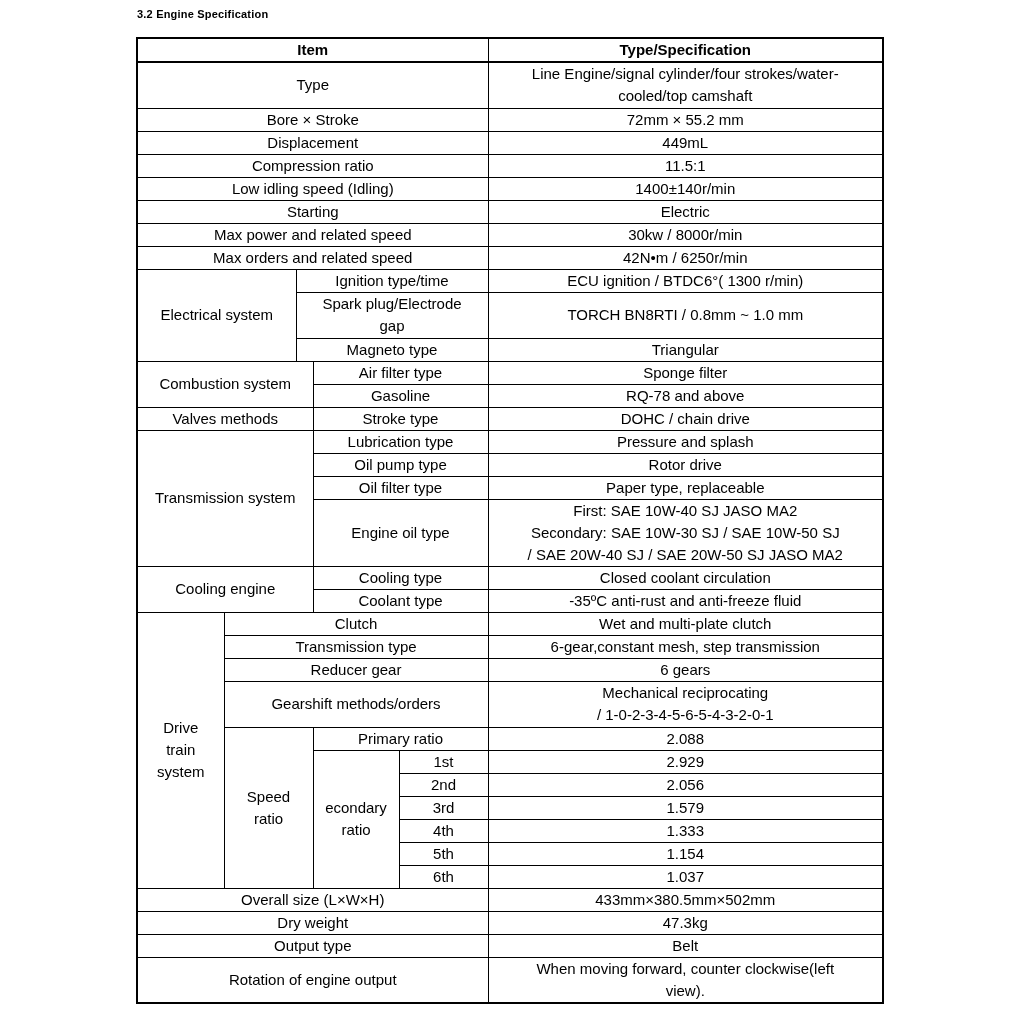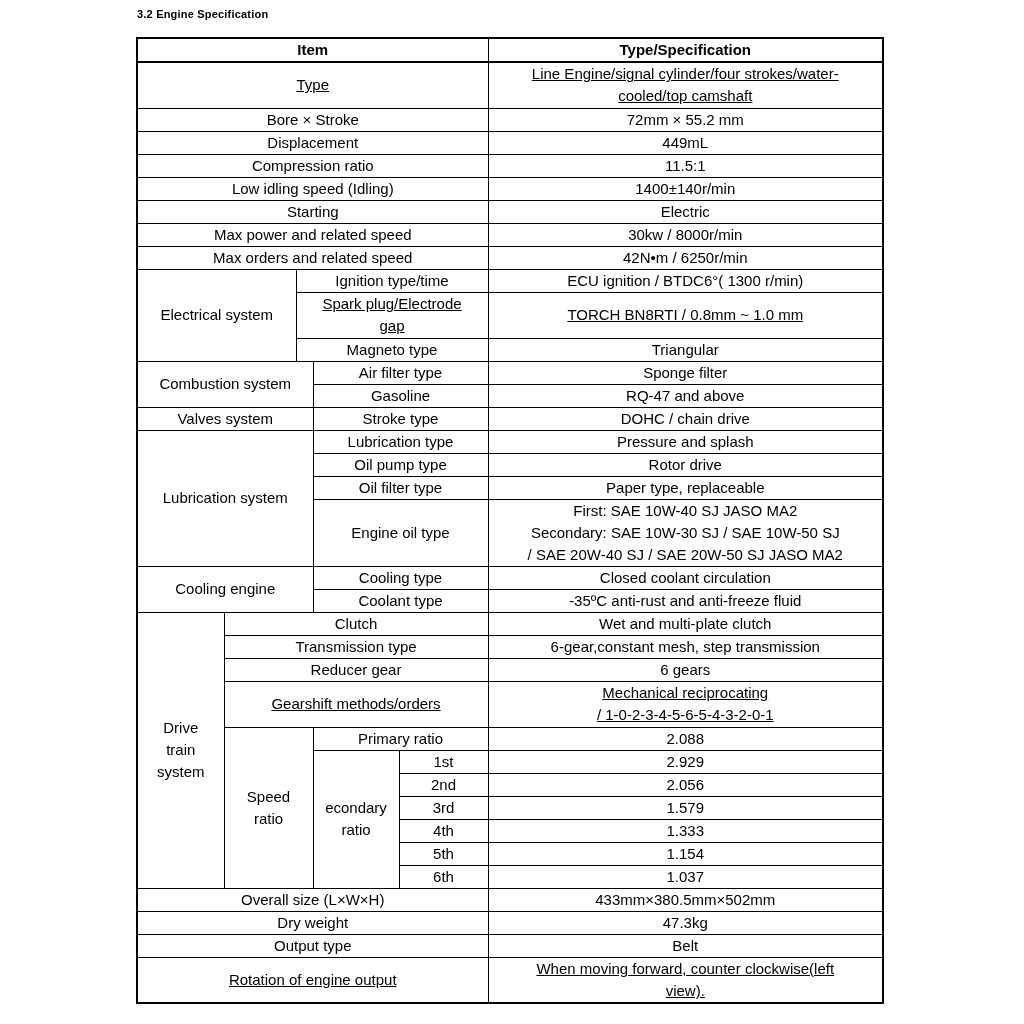--- a/index.html
+++ b/index.html
@@ -23,21 +23,21 @@
     border:1px solid #000;
     text-align:center;
     vertical-align:middle;
     font-size:15px;
     line-height:22px;
     padding:0 2px;
     overflow:hidden;
   }
   tr.rh{height:23px;}
   tr.h21{height:21px;}
-  tr.h46{height:46px;text-decoration:underline;}
+  tr.h46{height:46px;}
   tr.h67{height:67px;}
   tr.header td{font-weight:bold;border-bottom:2px solid #000;}
   td.ml{white-space:pre-line;margin-top:24px;}
 </style>
 </head>
 <body>
 
 <div class="page-title">3.2 Engine Specification</div>
 
 <table class="spec">
@@ -112,31 +112,31 @@
     <td>Triangular</td>
   </tr>
 
   <tr class="rh">
     <td colspan="3" rowspan="2">Combustion system</td>
     <td colspan="2">Air filter type</td>
     <td>Sponge filter</td>
   </tr>
   <tr class="rh">
     <td colspan="2">Gasoline</td>
-    <td>RQ-47 and above</td>
-  </tr>
-
-  <tr class="rh">
-    <td colspan="3">Valves system</td>
+    <td>RQ-78 and above</td>
+  </tr>
+
+  <tr class="rh">
+    <td colspan="3">Valves methods</td>
     <td colspan="2">Stroke type</td>
     <td>DOHC / chain drive</td>
   </tr>
 
   <tr class="rh">
-    <td colspan="3" rowspan="4">Lubrication system</td>
+    <td colspan="3" rowspan="4">Transmission system</td>
     <td colspan="2">Lubrication type</td>
     <td>Pressure and splash</td>
   </tr>
   <tr class="rh">
     <td colspan="2">Oil pump type</td>
     <td>Rotor drive</td>
   </tr>
   <tr class="rh">
     <td colspan="2">Oil filter type</td>
     <td>Paper type, replaceable</td>

